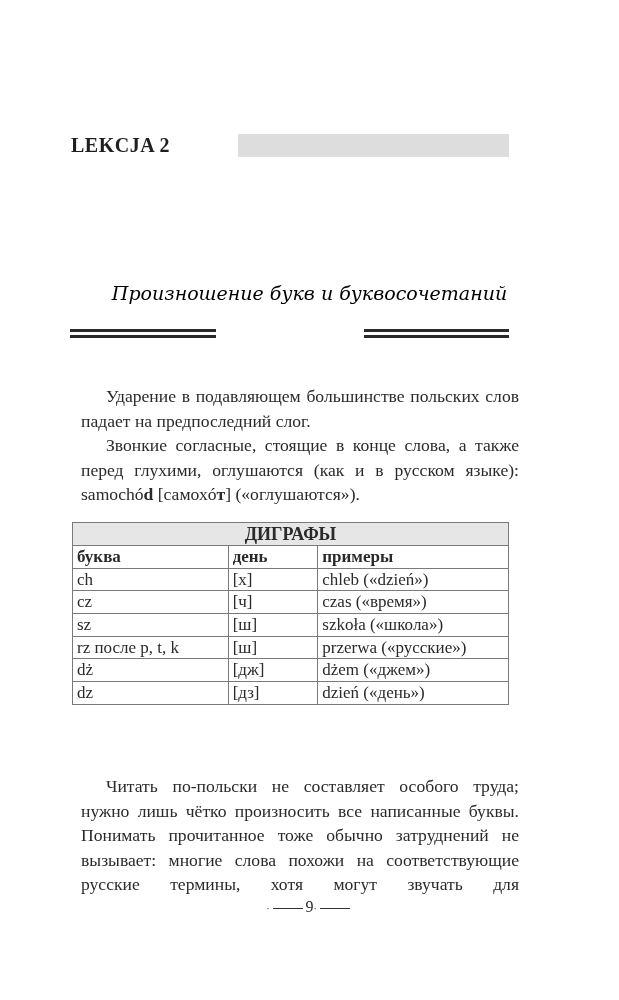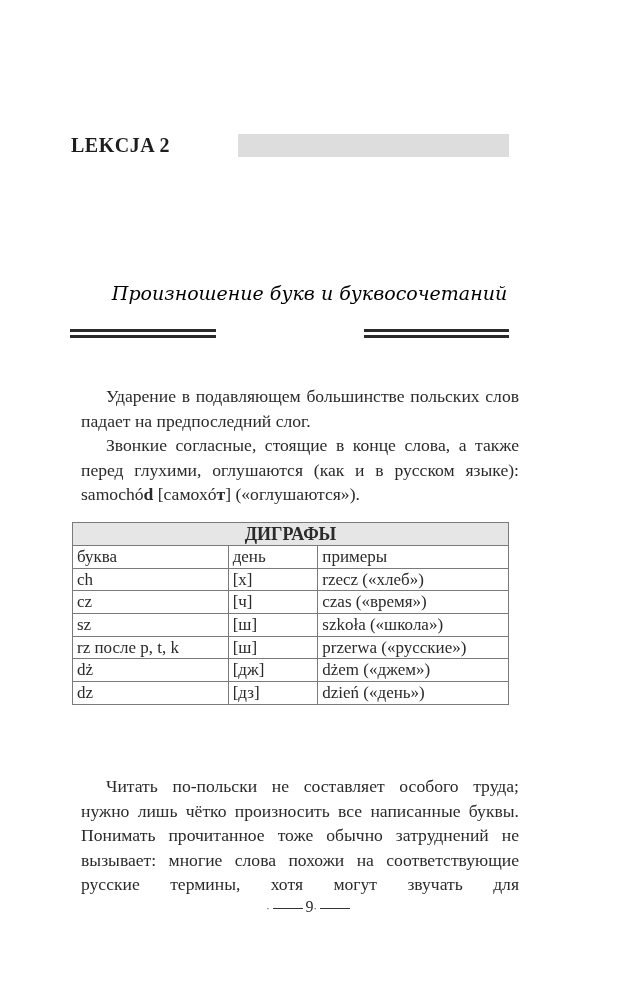--- a/index.html
+++ b/index.html
@@ -21,21 +21,21 @@
     .para p { margin: 0; text-indent: 25px; text-align: justify; }
     .para1 { top: 384px; }
     .para3 { top: 774px; }
     .para p.nolast { text-align-last: justify; }
 
     table.digraphs { position: absolute; left: 72px; top: 522px; width: 437px; border-collapse: collapse;
                      font-family: "Liberation Serif", serif; font-size: 17px; color: #2a2a2a; }
     table.digraphs td, table.digraphs th { border: 1px solid #7a7a7a; padding: 0 4px; height: 21.7px; line-height: 20px;
                      text-align: left; font-weight: normal; white-space: nowrap; }
     table.digraphs tr.caption th { background: #e6e6e6; text-align: center; font-weight: bold; font-size: 18px; height: 22px; }
-    table.digraphs tr.cols th { font-weight: normal; }
+    table.digraphs tr.cols th { font-weight: bold; }
     col.c1 { width: 156px; } col.c2 { width: 90px; } col.c3 { width: 191px; }
 
     .page-num { left: 0; width: 619px; top: 898px; text-align: center; font-size: 16px; color: #2a2a2a; }
     .pn-line { display: inline-block; width: 30px; height: 0; border-top: 1.5px solid #333; vertical-align: middle; margin: 0 3px; }
     .pn-dot { display: inline-block; vertical-align: middle; font-size: 10px; }
   </style>
 </head>
 <body>
 
 <div class="abs lesson-title">LEKCJA 2</div>
@@ -61,21 +61,21 @@
     <th colspan="3">ДИГРАФЫ</th>
   </tr>
   <tr class="cols">
     <th>буква</th>
     <th>день</th>
     <th>примеры</th>
   </tr>
   <tr>
     <td>ch</td>
     <td>[х]</td>
-    <td>rzecz («хлеб»)</td>
+    <td>chleb («dzień»)</td>
   </tr>
   <tr>
     <td>cz</td>
     <td>[ч]</td>
     <td>czas («время»)</td>
   </tr>
   <tr>
     <td>sz</td>
     <td>[ш]</td>
     <td>szkoła («школа»)</td>

